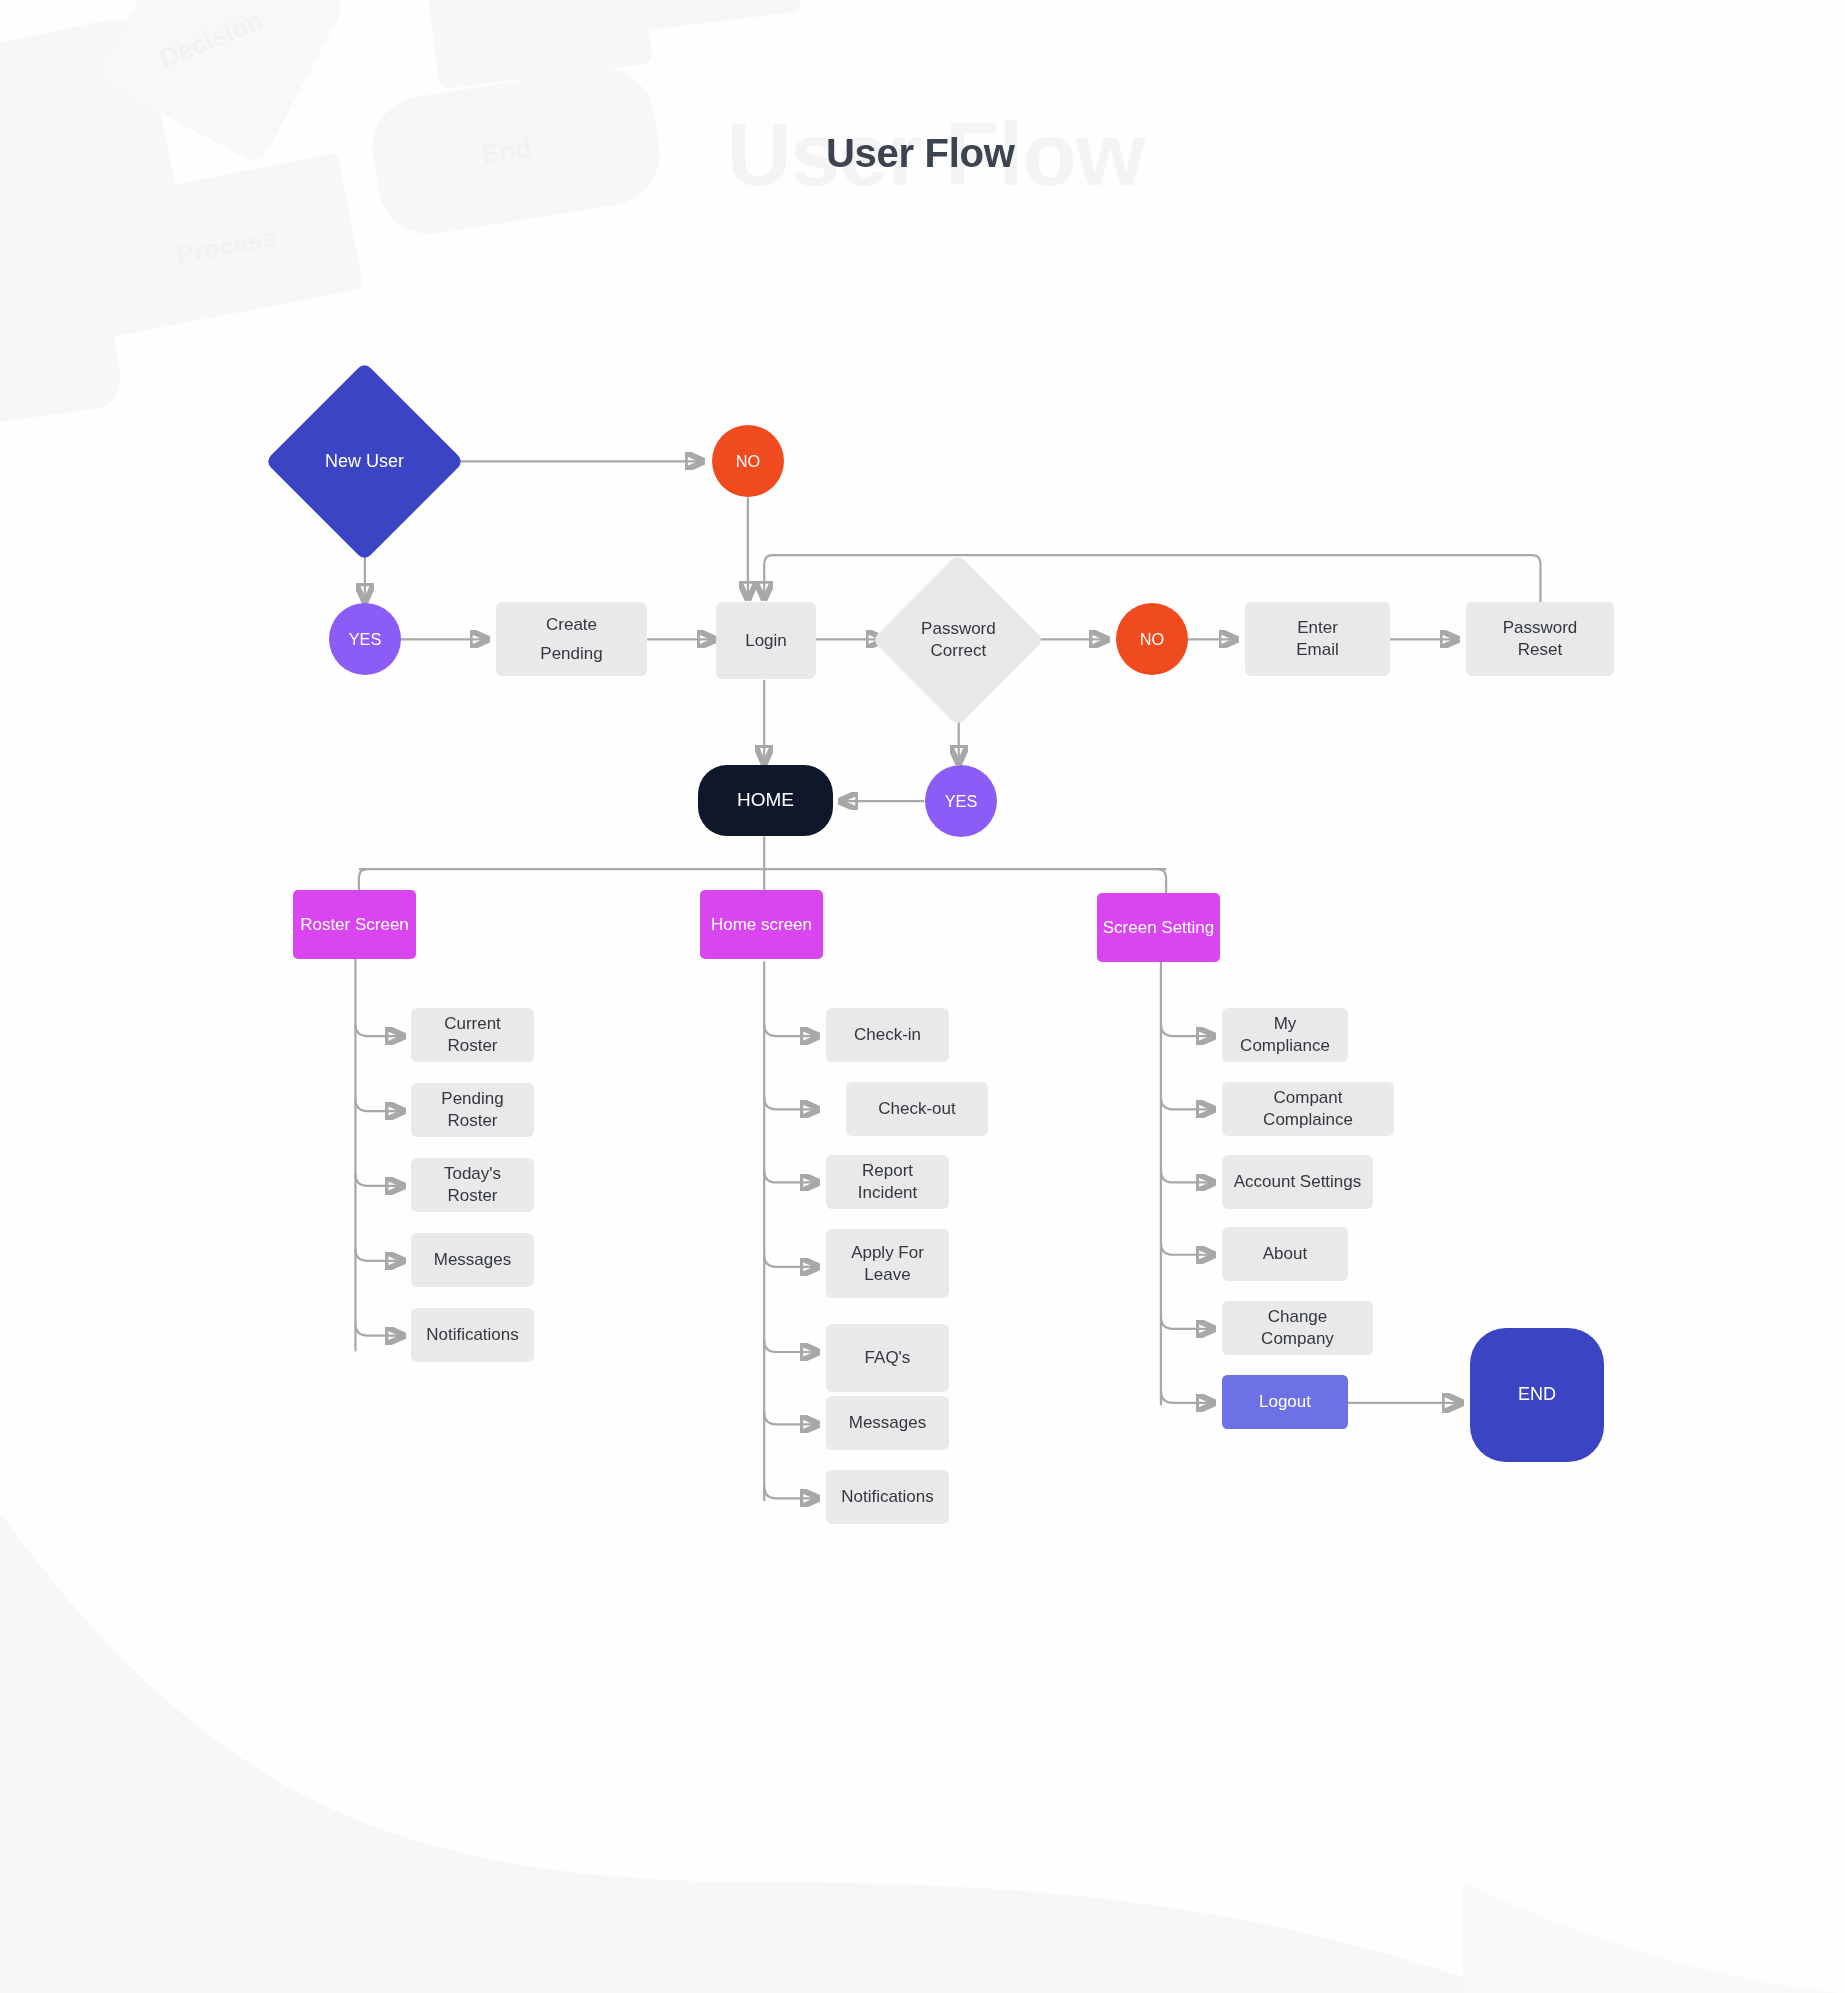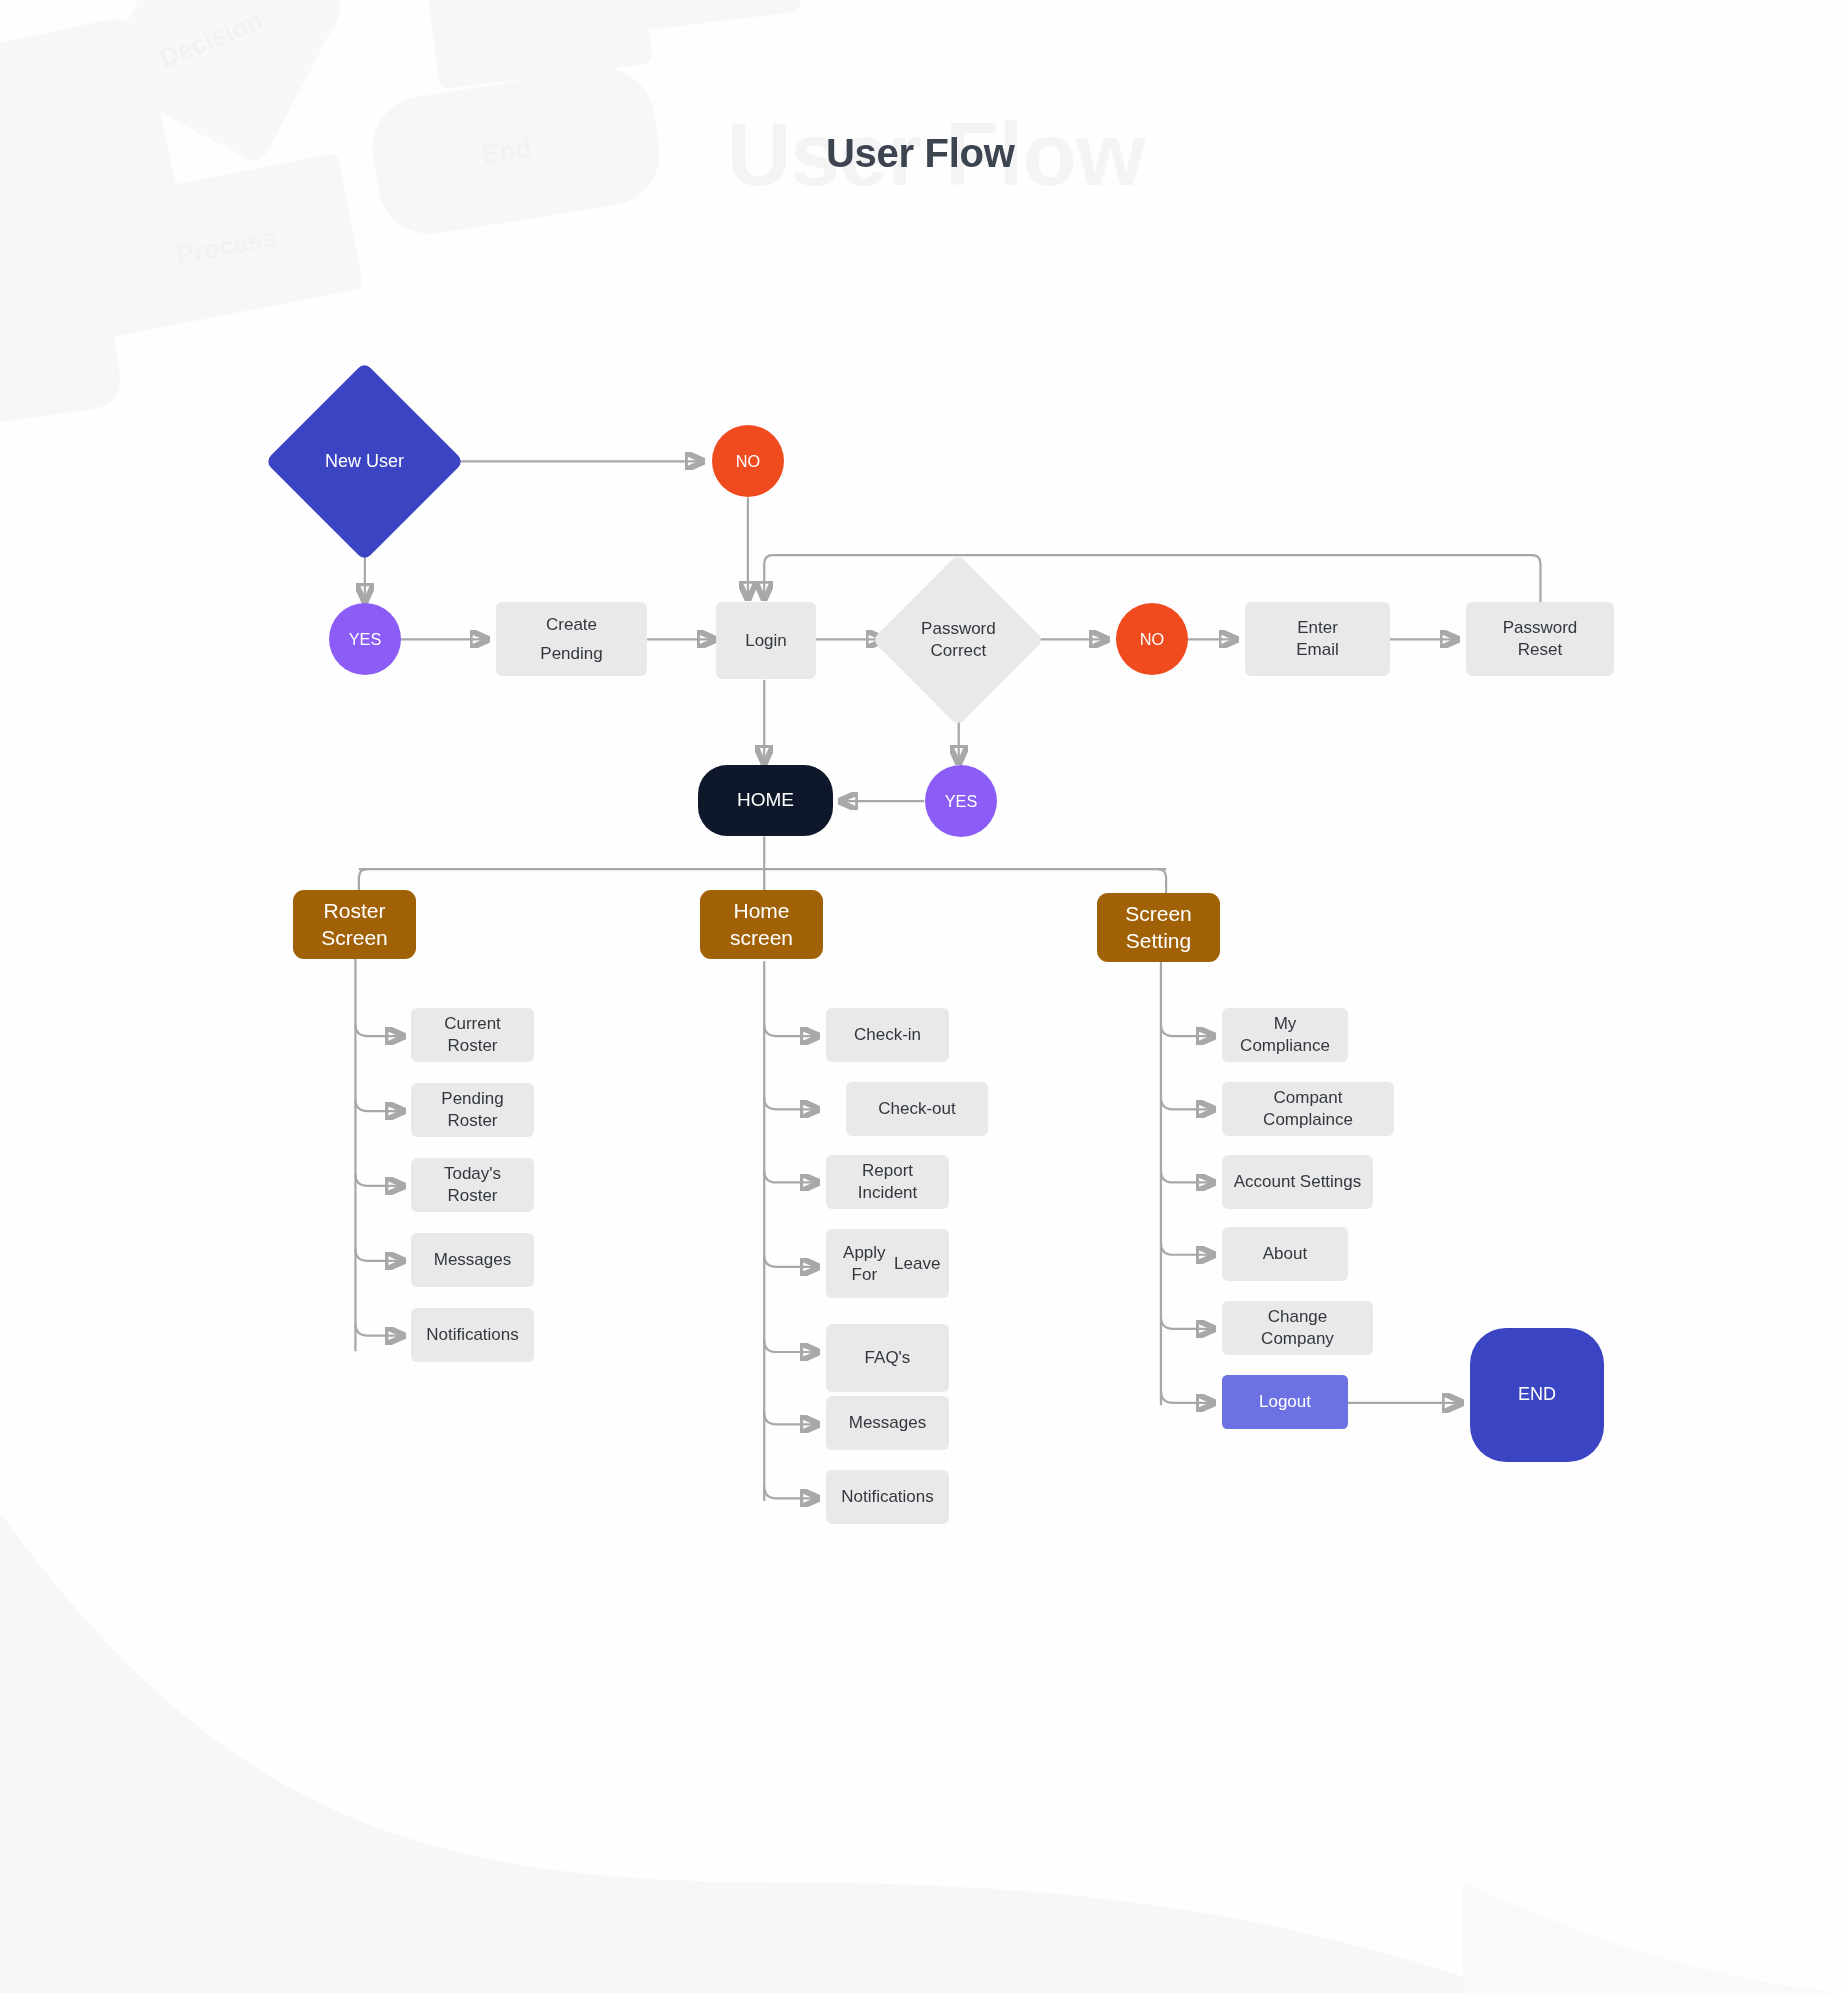--- a/index.html
+++ b/index.html
@@ -58,21 +58,21 @@
     border-radius: 8.6px; transform: rotate(45deg);
   }
   .n-diamond-grey > span { transform: rotate(-45deg); display: block; }
   .n-circle-red { background: #f04a1f; color: #fff; border-radius: 50%; font-size: 16.3px; }
   .n-circle-green { background: #14a css; }
   .n-circle-green { background: #8b5cf6; color: #fff; border-radius: 50%; font-size: 16.3px; }
   .n-home {
     background: #0f172a; color: #fff; border-radius: 29px; font-size: 19px;
   }
   .n-screen {
-    background: #a16207; color: #fff; border-radius: 11px; font-size: 21px;
+    background: #d946ef; color: #fff; border-radius: 5px; font-size: 17px;
   }
   .n-logout { background: #6c72e3; color: #fff; border-radius: 5.2px; font-size: 17px; }
   .n-end { background: #3b45c4; color: #fff; border-radius: 36px; font-size: 18px; }
 </style>
 </head>
 <body>
 
 <div id="canvas">
 
   <div class="wm" style="left:-60px; top:34px; width:224px; height:215px; transform:rotate(-12deg); border-radius:34px;"></div>
@@ -245,21 +245,21 @@
 
   <div class="node n-box" style="left:826px; top:1008px; width:123px; height:54px;">
     <span>Check-in</span>
   </div>
   <div class="node n-box" style="left:846px; top:1082px; width:142px; height:54px;">
     <span>Check-out</span>
   </div>
   <div class="node n-box" style="left:826px; top:1155px; width:123px; height:54px;">
     <span>Report Incident</span>
   </div>
-  <div class="node n-box" style="left:826px; top:1229px; width:123px; height:69px; flex-direction:row;">
+  <div class="node n-box" style="left:826px; top:1229px; width:123px; height:69px; flex-direction:column;">
     <span>Apply For</span>
     <span>Leave</span>
   </div>
   <div class="node n-box" style="left:826px; top:1324px; width:123px; height:68px;">
     <span>FAQ's</span>
   </div>
   <div class="node n-box" style="left:826px; top:1396px; width:123px; height:54px;">
     <span>Messages</span>
   </div>
   <div class="node n-box" style="left:826px; top:1470px; width:123px; height:54px;">

